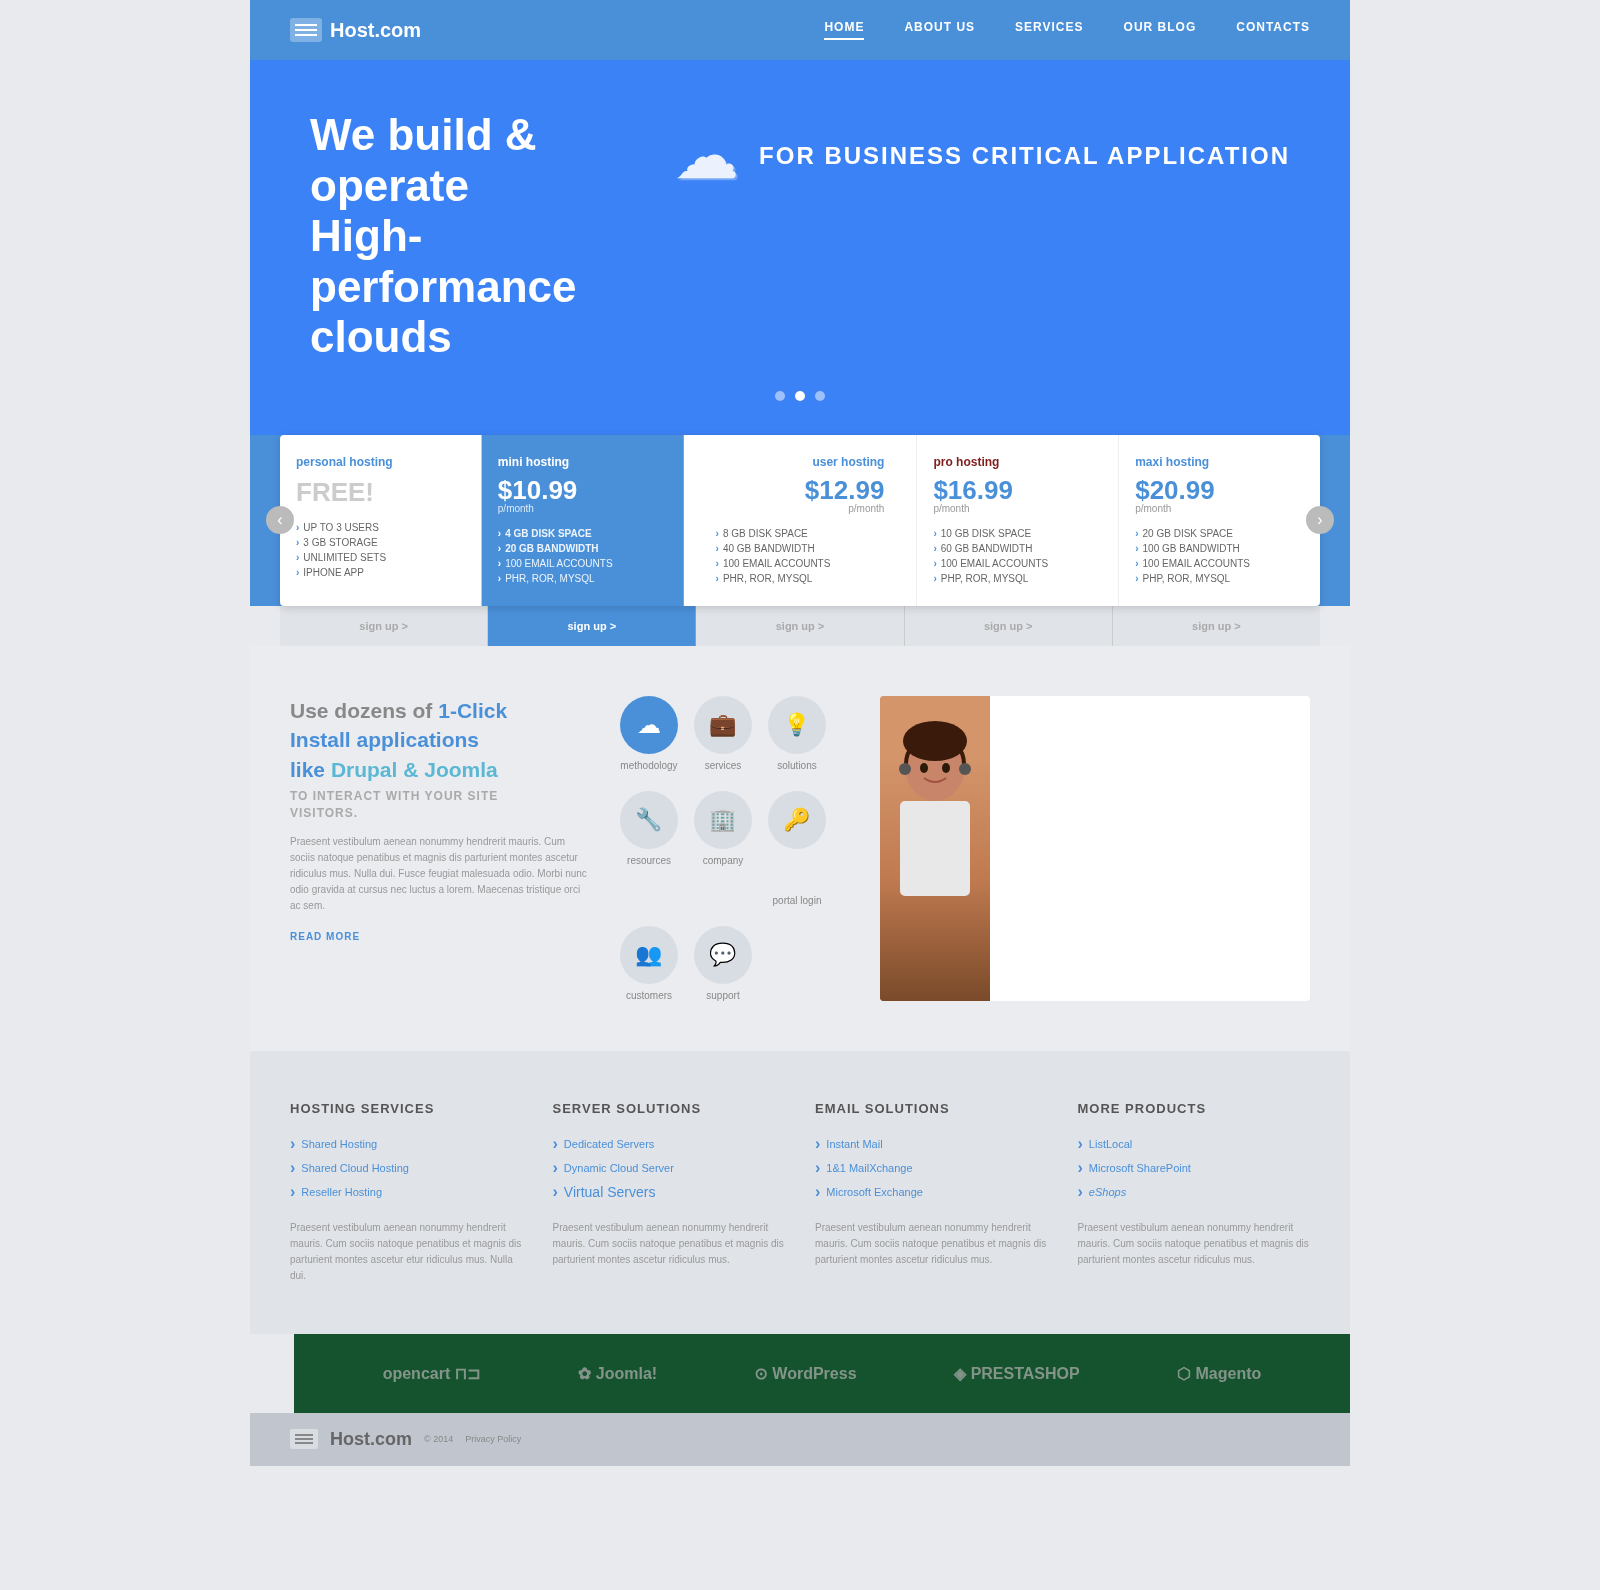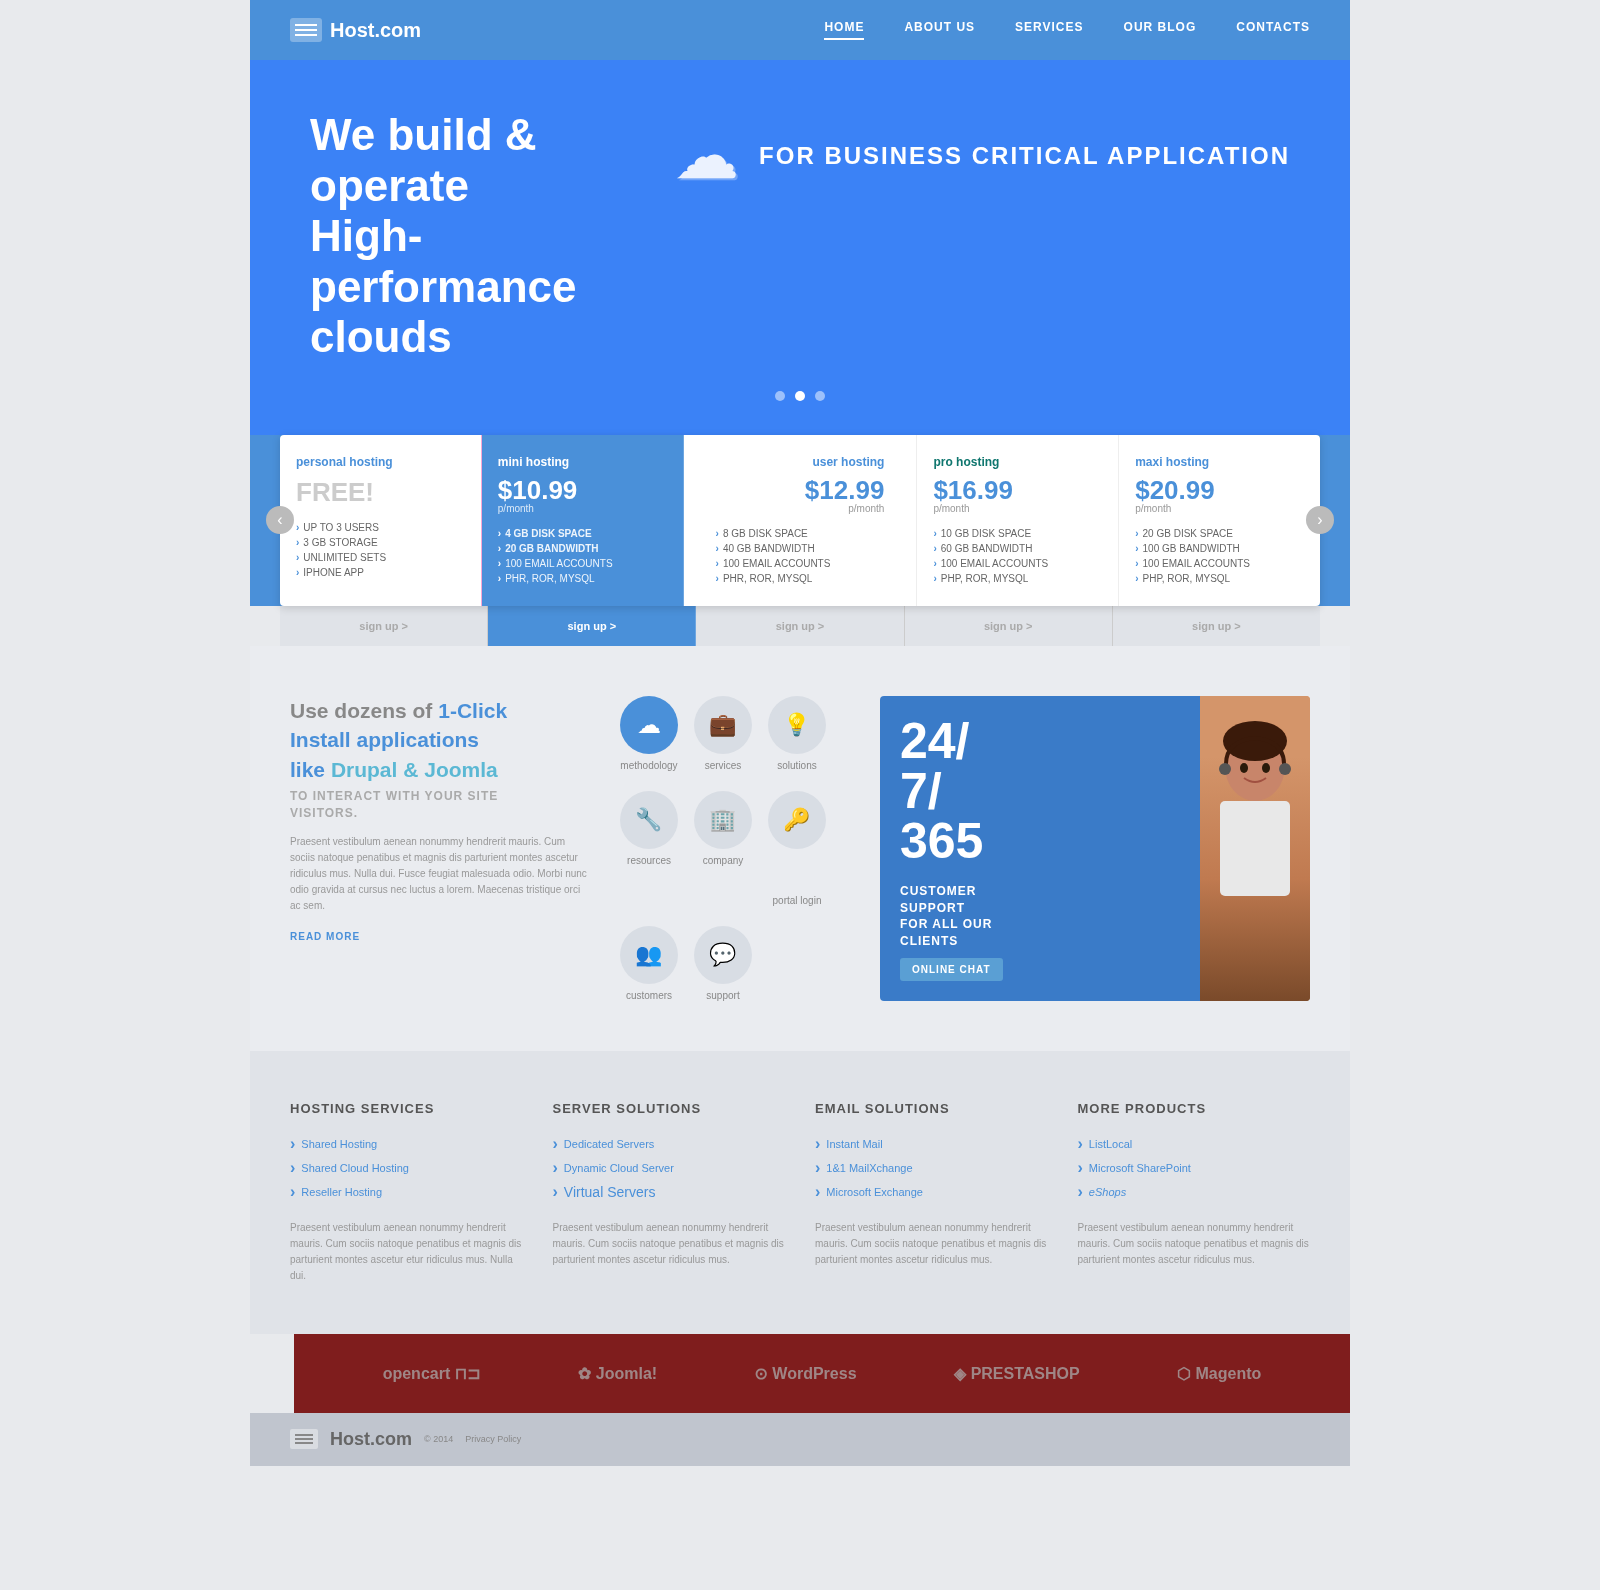--- a/index.html
+++ b/index.html
@@ -116,21 +116,21 @@
             <span>100 EMAIL ACCOUNTS</span>
           </li>
         <li style="font-size:10px;color:#666;padding:2px 0;display:flex;align-items:center;gap:4px;">
             <span style="color:#4a90d9;font-weight:bold;">›</span>
             <span>PHR, ROR, MYSQL</span>
           </li>
       </ul>
     </div>
 
     <div style="flex:1;padding:20px 16px;border-right:1px solid #eee;">
-      <div style="font-size:12px;font-weight:bold;color:#0f766e;margin-bottom:8px;">pro hosting</div>
+      <div style="font-size:12px;font-weight:bold;color:#7f1d1d;margin-bottom:8px;">pro hosting</div>
       <div style="font-size:26px;font-weight:900;color:#4a90d9;line-height:1;">$16.99</div>
       <div style="font-size:10px;color:#999;">p/month</div>
       <ul style="list-style:none;margin-top:12px;">
         <li style="font-size:10px;color:#666;padding:2px 0;display:flex;align-items:center;gap:4px;">
             <span style="color:#4a90d9;font-weight:bold;">›</span>
             <span>10 GB DISK SPACE</span>
           </li>
         <li style="font-size:10px;color:#666;padding:2px 0;display:flex;align-items:center;gap:4px;">
             <span style="color:#4a90d9;font-weight:bold;">›</span>
             <span>60 GB BANDWIDTH</span>
@@ -227,27 +227,20 @@
         <span style="font-size:10px;color:#888;">customers</span>
       </div>
       <div style="display:flex;flex-direction:column;align-items:center;gap:6px;cursor:pointer;">
         <div style="width:58px;height:58px;border-radius:50%;background:#d8dde4;display:flex;align-items:center;justify-content:center;color:#4a90d9;font-size:22px;">💬</div>
         <span style="font-size:10px;color:#888;">support</span>
       </div>
     </div>
   </div>
 
   <div style="flex:1;background:#fff;border-radius:4px;overflow:hidden;display:flex;min-height:200px;">
-    <div style="flex:1;background:#3a7bc8;padding:20px;display:flex;flex-direction:column;justify-content:space-between;">
-      <div style="font-size:50px;font-weight:900;color:#fff;line-height:1.0;">24/<br>7/<br>365</div>
-      <div>
-        <div style="color:#fff;font-size:12px;font-weight:bold;letter-spacing:1px;line-height:1.4;">CUSTOMER<br>SUPPORT<br>FOR ALL OUR<br>CLIENTS</div>
-        <div style="background:#5a9fd4;color:#fff;font-size:10px;font-weight:bold;padding:6px 12px;border-radius:3px;display:inline-block;letter-spacing:1px;margin-top:8px;cursor:pointer;">ONLINE CHAT</div>
-      </div>
-    </div>
 
     <div style="width:110px;background:linear-gradient(180deg,#d4956a 0%,#c07a50 50%,#8B5A3A 100%);position:relative;overflow:hidden;">
       <div style="position:absolute;bottom:0;width:100%;height:100%;background:linear-gradient(180deg,#d4956a 20%,#c07a50 60%,#7a4a2a 100%);"></div>
 
       <svg width="110" height="200" viewBox="0 0 110 200" style="position:absolute;top:0;left:0;">
 
         <ellipse cx="55" cy="70" rx="30" ry="35" fill="#c8856a"></ellipse>
 
         <ellipse cx="55" cy="45" rx="32" ry="20" fill="#3a1a0a"></ellipse>
 
@@ -338,21 +331,21 @@
         </li>
       <li style="padding:3px 0;display:flex;align-items:center;gap:6px;">
           <span style="color:#4a90d9;font-weight:bold;">›</span>
           <a style="font-size:11px;color:#4a90d9;text-decoration:none;font-style:italic;">eShops</a>
         </li>
     </ul>
     <p style="font-size:10px;color:#999;line-height:1.6;">Praesent vestibulum aenean nonummy hendrerit mauris. Cum sociis natoque penatibus et magnis dis parturient montes ascetur ridiculus mus.</p>
   </div>
 </section>
 
-<section style="background:#7f1d1d;padding:30px 40px;display:flex;align-items:center;justify-content:space-around;margin-left:44px;">
+<section style="background:#14532d;padding:30px 40px;display:flex;align-items:center;justify-content:space-around;margin-left:44px;">
   <div style="font-size:16px;font-weight:bold;color:#aaa;opacity:0.75;cursor:pointer;">opencart ⊓⊐</div>
   <div style="font-size:16px;font-weight:bold;color:#aaa;opacity:0.75;cursor:pointer;">✿ Joomla!</div>
   <div style="font-size:16px;font-weight:bold;color:#aaa;opacity:0.75;cursor:pointer;">⊙ WordPress</div>
   <div style="font-size:16px;font-weight:bold;color:#aaa;opacity:0.75;cursor:pointer;">◈ PRESTASHOP</div>
   <div style="font-size:16px;font-weight:bold;color:#aaa;opacity:0.75;cursor:pointer;">⬡ Magento</div>
 </section>
 
 <footer style="background:#c0c5ce;padding:16px 40px;display:flex;align-items:center;gap:12px;">
   <div style="width:28px;height:20px;background:rgba(255,255,255,0.4);border-radius:2px;display:flex;flex-direction:column;justify-content:center;align-items:center;gap:2px;">
     <span style="display:block;width:18px;height:2px;background:#888;"></span>

